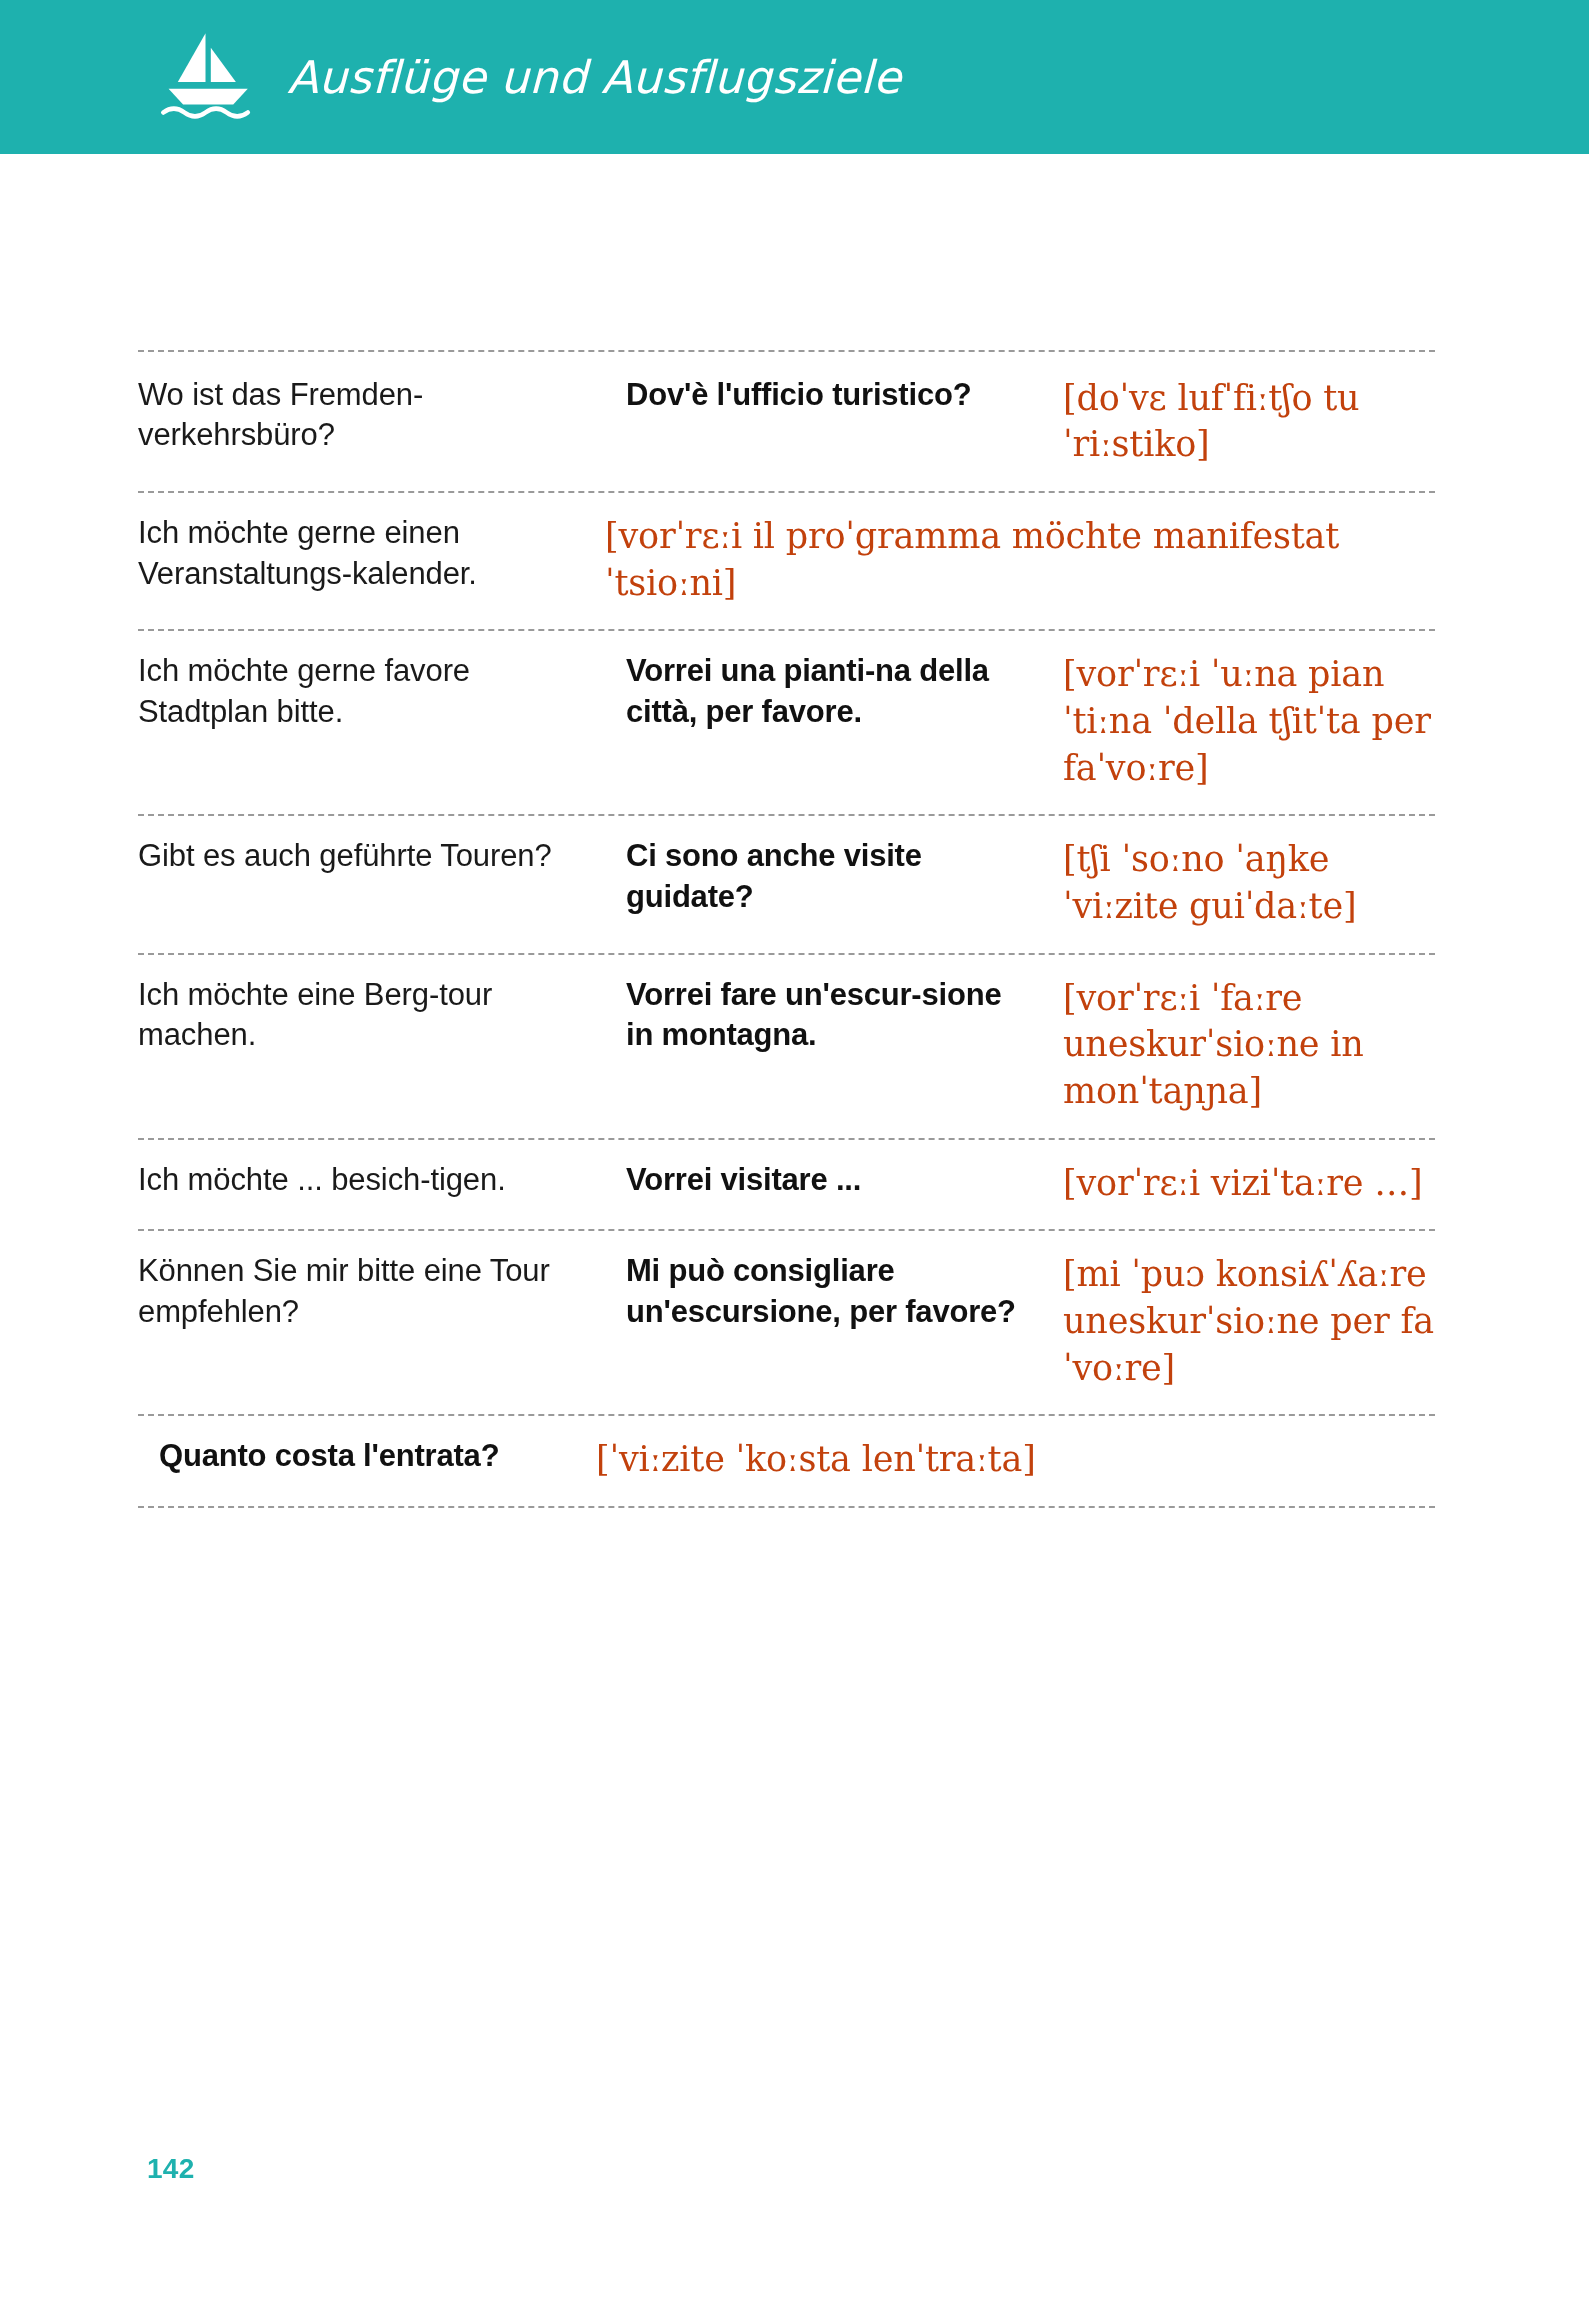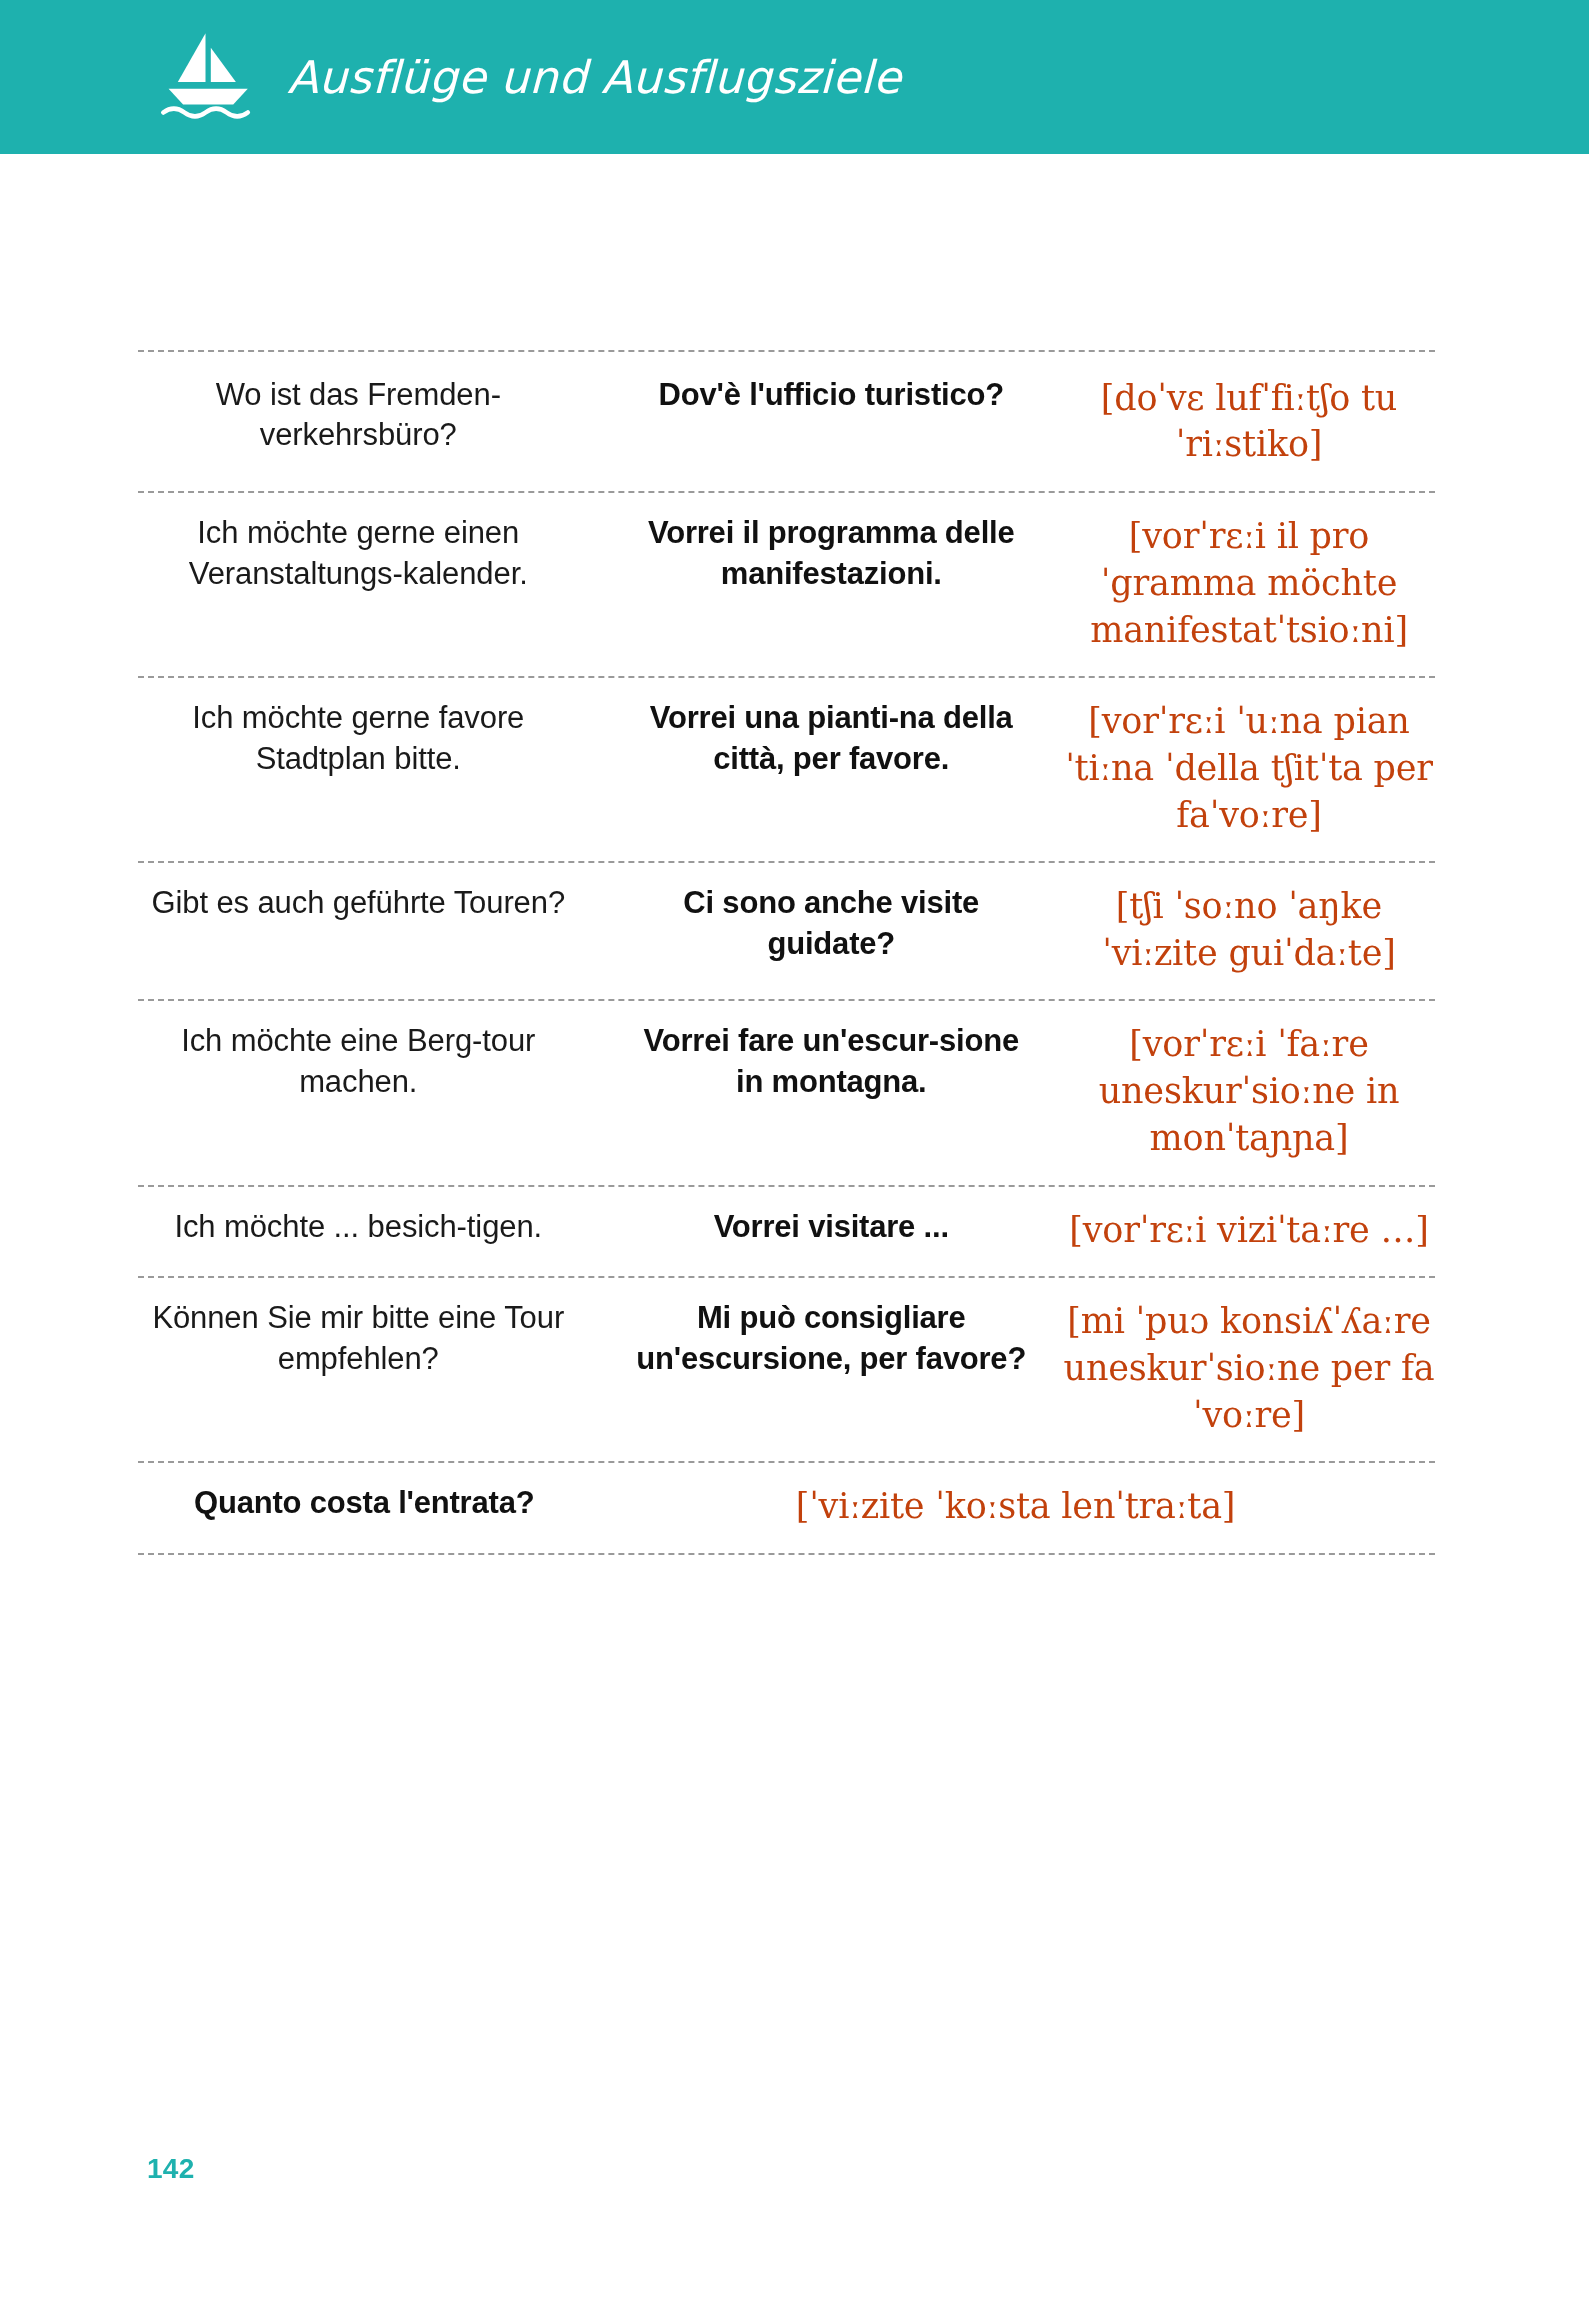--- a/index.html
+++ b/index.html
@@ -59,21 +59,20 @@
   .content {
     position: relative;
     padding: 0 154px 0 138px;
     box-sizing: border-box;
     width: 1589px;
   }
 
   .phrase-table {
     margin-top: 196px;
     width: 100%;
-    text-align: center;
   }
 
   .row {
     display: flex;
     align-items: flex-start;
     padding: 20px 0 22.5px 0;
     border-bottom: 2px dashed #9a9a9a;
   }
   .row.first {
     border-top: 2px dashed #9a9a9a;
@@ -148,21 +147,20 @@
     <div class="phrase-table">
 
       <div class="row first">
         <div class="col-de">Wo ist das Fremden-verkehrsbüro?</div>
         <div class="col-it">Dov'è l'ufficio turistico?</div>
         <div class="col-ipa">[doˈvɛ lufˈfiːtʃo tuˈriːstiko]</div>
       </div>
 
       <div class="row">
         <div class="col-de">Ich möchte gerne einen Veranstaltungs-kalender.</div>
-        <div class="col-it">Vorrei il programma delle manifestazioni.</div>
         <div class="col-ipa">[vorˈrɛːi il proˈgramma möchte manifestatˈtsioːni]</div>
       </div>
 
       <div class="row">
         <div class="col-de">Ich möchte gerne favore Stadtplan bitte.</div>
         <div class="col-it">Vorrei una pianti-na della città, per favore.</div>
         <div class="col-ipa">[vorˈrɛːi ˈuːna pianˈtiːna ˈdella tʃitˈta per faˈvoːre]</div>
       </div>
 
       <div class="row">

